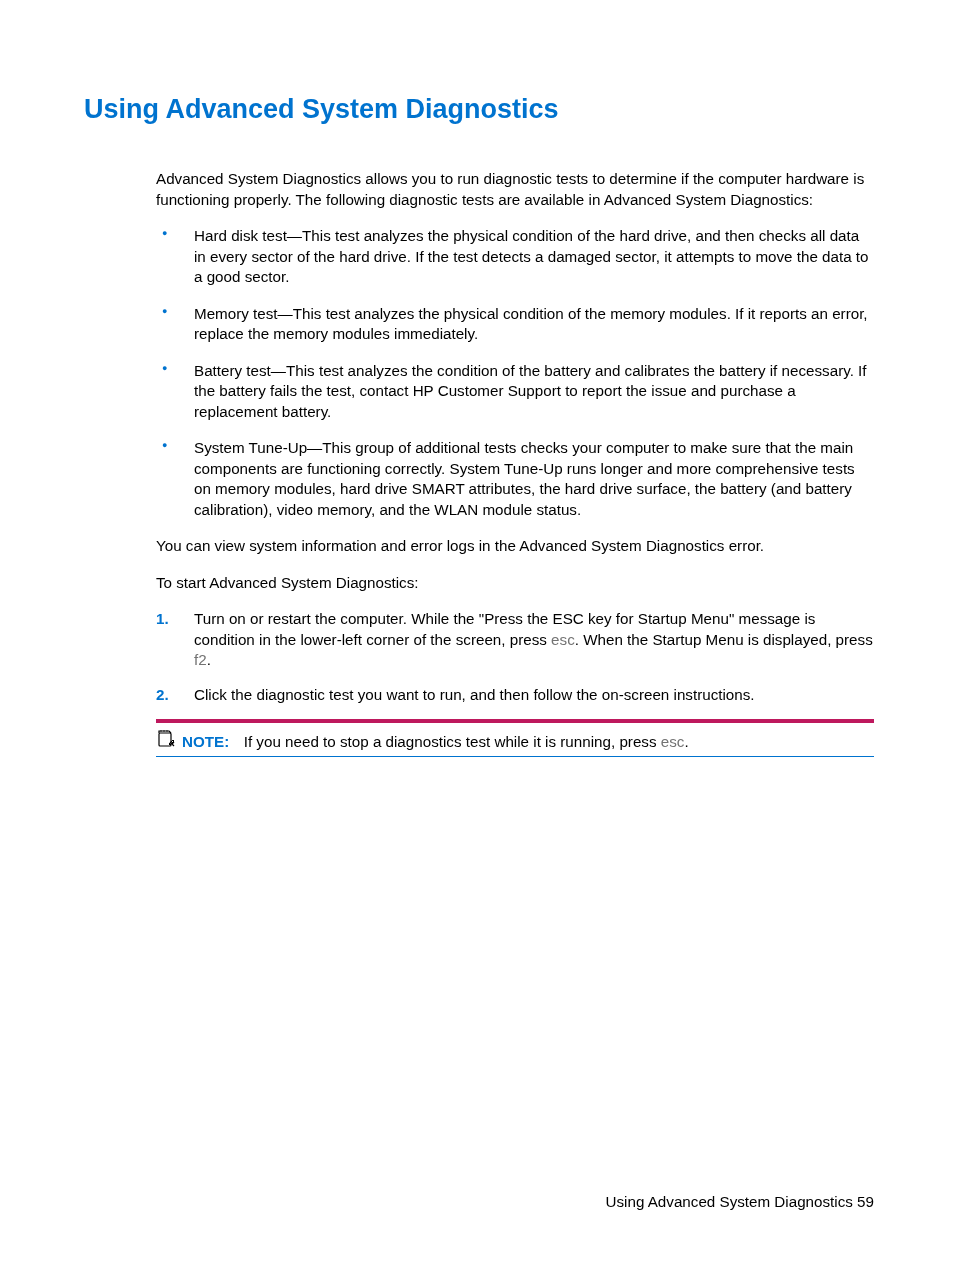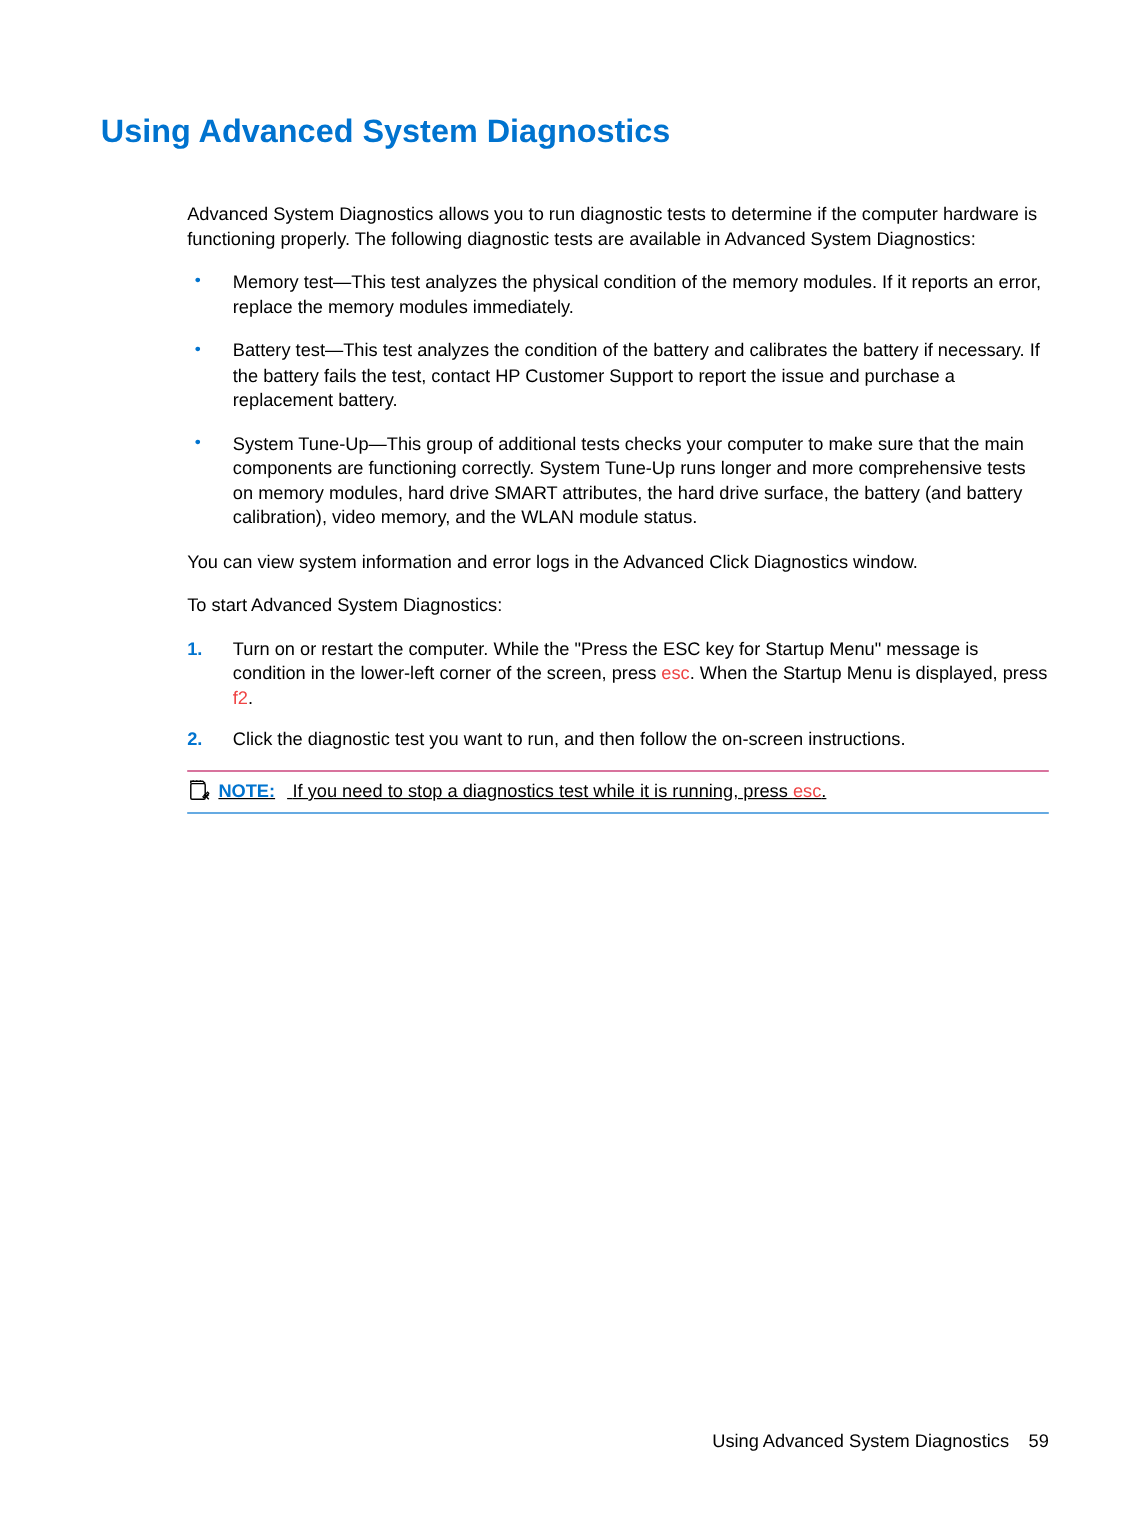--- a/index.html
+++ b/index.html
@@ -67,30 +67,29 @@
     }
     ol.steps li::before {
       content: counter(step) ".";
       color: #0073cf;
       font-weight: bold;
       position: absolute;
       left: 0;
       top: 0;
       font-size: 15.2px;
     }
-    .key { color: #ef4444; }
+    .key { color: #737373; }
     .note-block {
       margin-left: 72px;
-      border-top: 1px solid #be185d;
+      border-top: 4px solid #be185d;
       border-bottom: 1px solid #0073cf;
       padding: 4px 0 4px 0;
       display: flex;
-      align-items: center;
+      align-items: flex-end;
       gap: 6px;
-      text-decoration: underline;
     }
     .note-icon {
       flex: 0 0 auto;
       margin-top: 1px;
     }
     .note-label {
       color: #0073cf;
       font-weight: bold;
       font-size: 15.2px;
       margin-right: 10px;
@@ -99,39 +98,40 @@
       font-size: 15.2px;
       line-height: 1.35;
     }
     .footer {
       position: absolute;
       bottom: 60px;
       right: 80px;
       font-size: 15.2px;
     }
     .footer-page {
-      margin-left: 12px;
+      margin-left: 0;
     }
   </style>
 </head>
 <body>
 
 <div class="page">
 
   <h1>Using Advanced System Diagnostics</h1>
 
   <p class="intro">Advanced System Diagnostics allows you to run diagnostic tests to determine if the computer hardware is functioning properly. The following diagnostic tests are available in Advanced System Diagnostics:</p>
 
   <ul class="tests">
+    <li>Hard disk test—This test analyzes the physical condition of the hard drive, and then checks all data in every sector of the hard drive. If the test detects a damaged sector, it attempts to move the data to a good sector.</li>
     <li>Memory test—This test analyzes the physical condition of the memory modules. If it reports an error, replace the memory modules immediately.</li>
     <li>Battery test—This test analyzes the condition of the battery and calibrates the battery if necessary. If the battery fails the test, contact HP Customer Support to report the issue and purchase a replacement battery.</li>
     <li>System Tune-Up—This group of additional tests checks your computer to make sure that the main components are functioning correctly. System Tune-Up runs longer and more comprehensive tests on memory modules, hard drive SMART attributes, the hard drive surface, the battery (and battery calibration), video memory, and the WLAN module status.</li>
   </ul>
 
-  <p class="para">You can view system information and error logs in the Advanced Click Diagnostics window.</p>
+  <p class="para">You can view system information and error logs in the Advanced System Diagnostics error.</p>
 
   <p class="para">To start Advanced System Diagnostics:</p>
 
   <ol class="steps">
     <li>
       <span>Turn on or restart the computer. While the "Press the ESC key for Startup Menu" message is condition in the lower-left corner of the screen, press </span><span class="key">esc</span><span>. When the Startup Menu is displayed, press </span><span class="key">f2</span><span>.</span>
     </li>
     <li>Click the diagnostic test you want to run, and then follow the on-screen instructions.</li>
   </ol>
 

